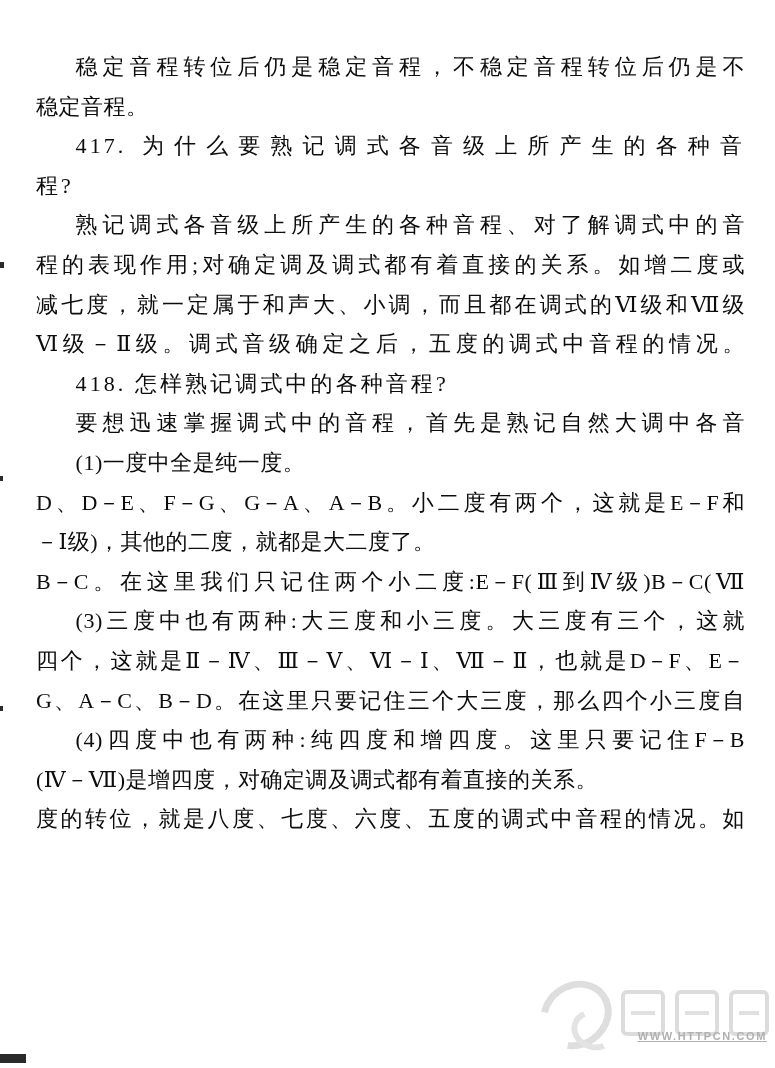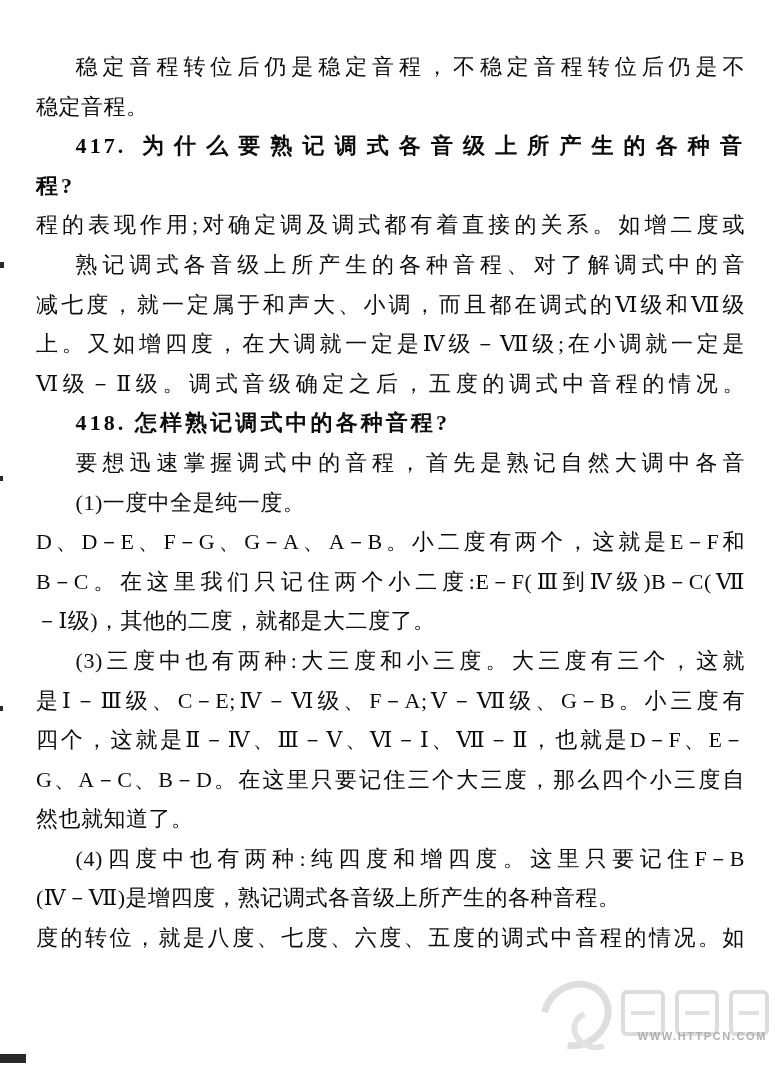--- a/index.html
+++ b/index.html
@@ -27,21 +27,21 @@
     overflow: visible;
     font-weight: 500;
   }
   .fill {
     text-align: justify;
     text-align-last: justify;
     text-justify: inter-character;
   }
   .indent { text-indent: 1.8em; }
   .heading {
-    font-weight: bold;
+    font-weight: normal;
     letter-spacing: 0.14em;
   }
   
   .watermark {
     position: absolute;
     z-index: 0;
     right: 0;
     top: 980px;
     width: 238px;
     height: 88px;
@@ -89,20 +89,21 @@
   .wm-url {
     position: absolute;
     right: 8px;
     top: 50px;
     font-family: "Liberation Sans", "DejaVu Sans", sans-serif;
     font-size: 11px;
     font-weight: bold;
     letter-spacing: 1.6px;
     color: #b0b0b0;
     white-space: nowrap;
+    text-decoration: underline;
   }
   
   .speck { position: absolute; background: #2a2a2a; z-index: 2; }
   .speck.s1 { left: 0; top: 262px; width: 4px; height: 6px; }
   .speck.s2 { left: 0; top: 476px; width: 3px; height: 5px; }
   .speck.s3 { left: 0; top: 706px; width: 3px; height: 5px; }
   .speck.s4 { left: 0; top: 1054px; width: 26px; height: 9px; }
 </style>
 </head>
 <body>
@@ -116,38 +117,35 @@
     <div class="wm-glyph g2"></div>
     <div class="wm-glyph g3"></div>
     <div class="wm-url">WWW.HTTPCN.COM</div>
   </div>
 
   <div class="text-layer">
     <div class="line indent fill">稳定音程转位后仍是稳定音程，不稳定音程转位后仍是不</div>
     <div class="line">稳定音程。</div>
     <div class="line indent heading fill">417. 为什么要熟记调式各音级上所产生的各种音</div>
     <div class="line heading">程?</div>
+    <div class="line indent fill">熟记调式各音级上所产生的各种音程、对了解调式中的音</div>
     <div class="line fill">程的表现作用;对确定调及调式都有着直接的关系。如增二度或</div>
-    <div class="line indent fill">熟记调式各音级上所产生的各种音程、对了解调式中的音</div>
     <div class="line fill">减七度，就一定属于和声大、小调，而且都在调式的Ⅵ级和Ⅶ级</div>
-    <div class="line fill">上。又如增四度，在大调就一定是Ⅳ级－Ⅶ级;在小调就一定是</div>
     <div class="line fill">Ⅵ级－Ⅱ级。调式音级确定之后，五度的调式中音程的情况。</div>
     <div class="line indent heading">418. 怎样熟记调式中的各种音程?</div>
     <div class="line indent fill">要想迅速掌握调式中的音程，首先是熟记自然大调中各音</div>
     <div class="line indent">(1)一度中全是纯一度。</div>
     <div class="line fill">D、D－E、F－G、G－A、A－B。小二度有两个，这就是E－F和</div>
+    <div class="line">－Ⅰ级)，其他的二度，就都是大二度了。</div>
     <div class="line fill">B－C。在这里我们只记住两个小二度:E－F(Ⅲ到Ⅳ级)B－C(Ⅶ</div>
-    <div class="line">－Ⅰ级)，其他的二度，就都是大二度了。</div>
     <div class="line indent fill">(3)三度中也有两种:大三度和小三度。大三度有三个，这就</div>
-    <div class="line fill">是Ⅰ－Ⅲ级、C－E;Ⅳ－Ⅵ级、F－A;Ⅴ－Ⅶ级、G－B。小三度有</div>
     <div class="line fill">四个，这就是Ⅱ－Ⅳ、Ⅲ－Ⅴ、Ⅵ－Ⅰ、Ⅶ－Ⅱ，也就是D－F、E－</div>
     <div class="line fill">G、A－C、B－D。在这里只要记住三个大三度，那么四个小三度自</div>
-    <div class="line">然也就知道了。</div>
     <div class="line indent fill">(4)四度中也有两种:纯四度和增四度。这里只要记住F－B</div>
-    <div class="line">(Ⅳ－Ⅶ)是增四度，熟记调式各音级上所产生的各种音程。</div>
+    <div class="line">(Ⅳ－Ⅶ)是增四度，对确定调及调式都有着直接的关系。</div>
     <div class="line fill">度的转位，就是八度、七度、六度、五度的调式中音程的情况。如</div>
   </div>
 
   <div class="speck s1"></div>
   <div class="speck s2"></div>
   <div class="speck s3"></div>
   <div class="speck s4"></div>
 
 </div>
 

